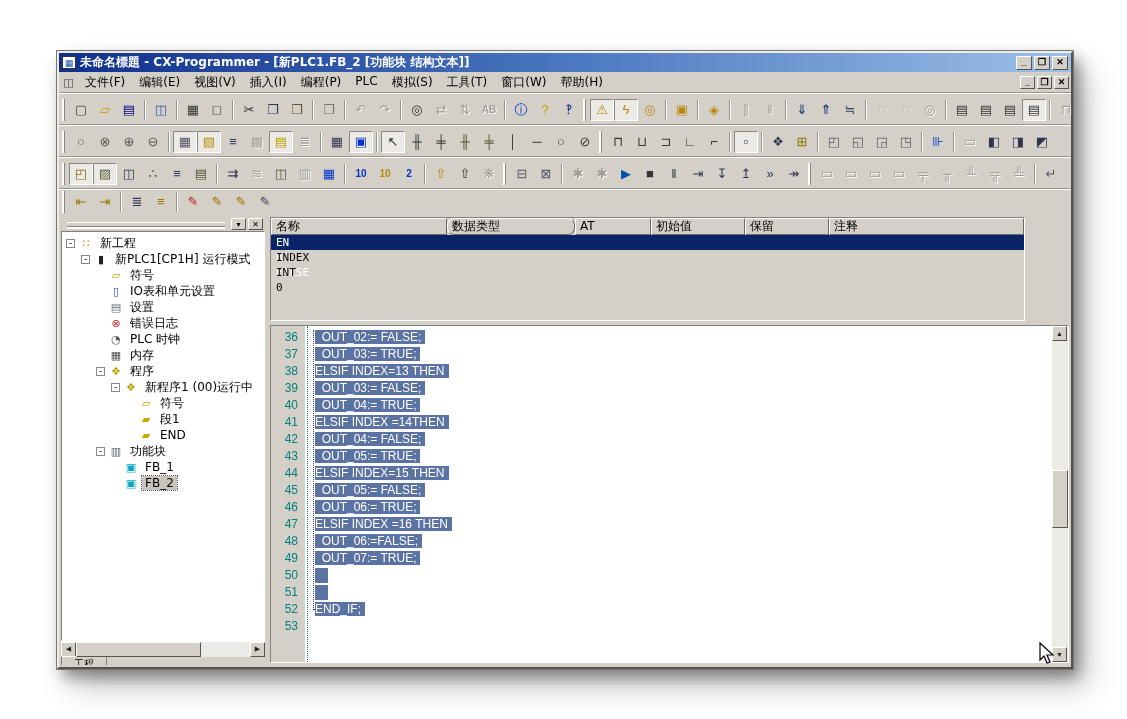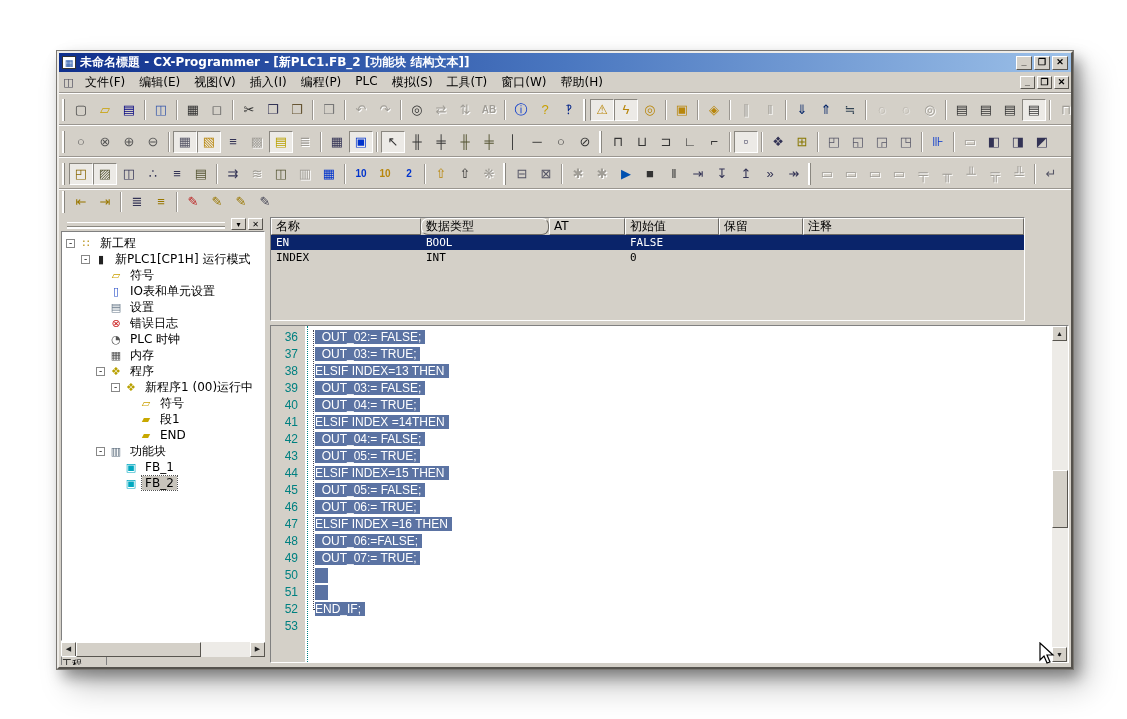--- a/index.html
+++ b/index.html
@@ -55,33 +55,33 @@
   .tlabel{padding:0 3px;color:#000;}
   .trow.selected .tlabel{background:#c8c4bc;outline:1px dotted #555;}
   .hscroll{height:15px;background:#d4d0c8;display:flex;align-items:center;border-top:1px solid #fff;}
   .sbtn{width:15px;height:15px;background:#d4d0c8;border:1px solid;border-color:#fff #58554f #58554f #fff;
     font-size:7px;line-height:12px;text-align:center;padding:0;color:#222;flex:none;}
   .htrack{flex:1;height:15px;position:relative;background:#edebe7;}
   .hthumb{position:absolute;left:0;top:0;height:15px;width:72%;background:#d4d0c8;
     border:1px solid;border-color:#fff #58554f #58554f #fff;}
   .btab{height:9px;overflow:hidden;flex:none;}
   .btabinner{width:46px;height:16px;background:#d4d0c8;border:1px solid #808080;border-top:1px solid #fff;
-    font-size:10px;text-align:left;}
+    font-size:10px;text-align:center;}
   .split{width:5px;flex:none;}
   .rightpane{flex:1;display:flex;flex-direction:column;overflow:hidden;}
   
   .vartable{height:104px;flex:none;background:#d4d0c8;border:1px solid;border-color:#808080 #fff #fff #808080;
     overflow:hidden;margin-right:44px;}
   .vthead{display:flex;height:17px;}
   .vth{background:#d4d0c8;border:1px solid;border-color:#fff #6d6a65 #6d6a65 #fff;
     font-size:12px;padding:0 4px;line-height:15px;overflow:hidden;white-space:nowrap;}
-  .vtr{display:flex;height:15px;font-size:11px;font-family:"DejaVu Sans Mono",monospace;}
+  .vtr{display:flex;height:15px;font-size:11px;font-family:"DejaVu Sans Mono",monospace;flex-direction:column;}
   .vtd{padding:0 5px;overflow:hidden;white-space:nowrap;line-height:15px;}
   .vtr.selected{background:#0a246a;color:#fff;}
-  .c0{width:150px;flex:none;}.c1{width:128px;flex:none;border-radius:7px;}.c2{width:76px;flex:none;}
+  .c0{width:176px;flex:none;}.c1{width:128px;flex:none;border-radius:7px;}.c2{width:76px;flex:none;}
   .c3{width:94px;flex:none;}.c4{width:84px;flex:none;}.c5{flex:1;}
   
   .tabstrip{height:20px;flex:none;display:flex;align-items:flex-start;padding:1px 0 0 6px;gap:3px;}
   .tab{width:93px;height:18px;background:#d4d0c8;border:1px solid;border-color:#fff #58554f #58554f #fff;
     font-size:12px;text-align:center;line-height:15px;padding:0;}
   .tab.active{outline:1px dotted #333;outline-offset:-3px;border-color:#fff #404040 #404040 #fff;}
   .tabfill{flex:1;height:14px;border-top:1px solid #fff;margin-top:2px;box-shadow:0 -2px 0 #9a9690;}
   
   .editor{flex:1;margin:4px 0 2px 0;background:#fff;border:1px solid;border-color:#808080 #fff #fff #808080;
     position:relative;overflow:hidden;}

